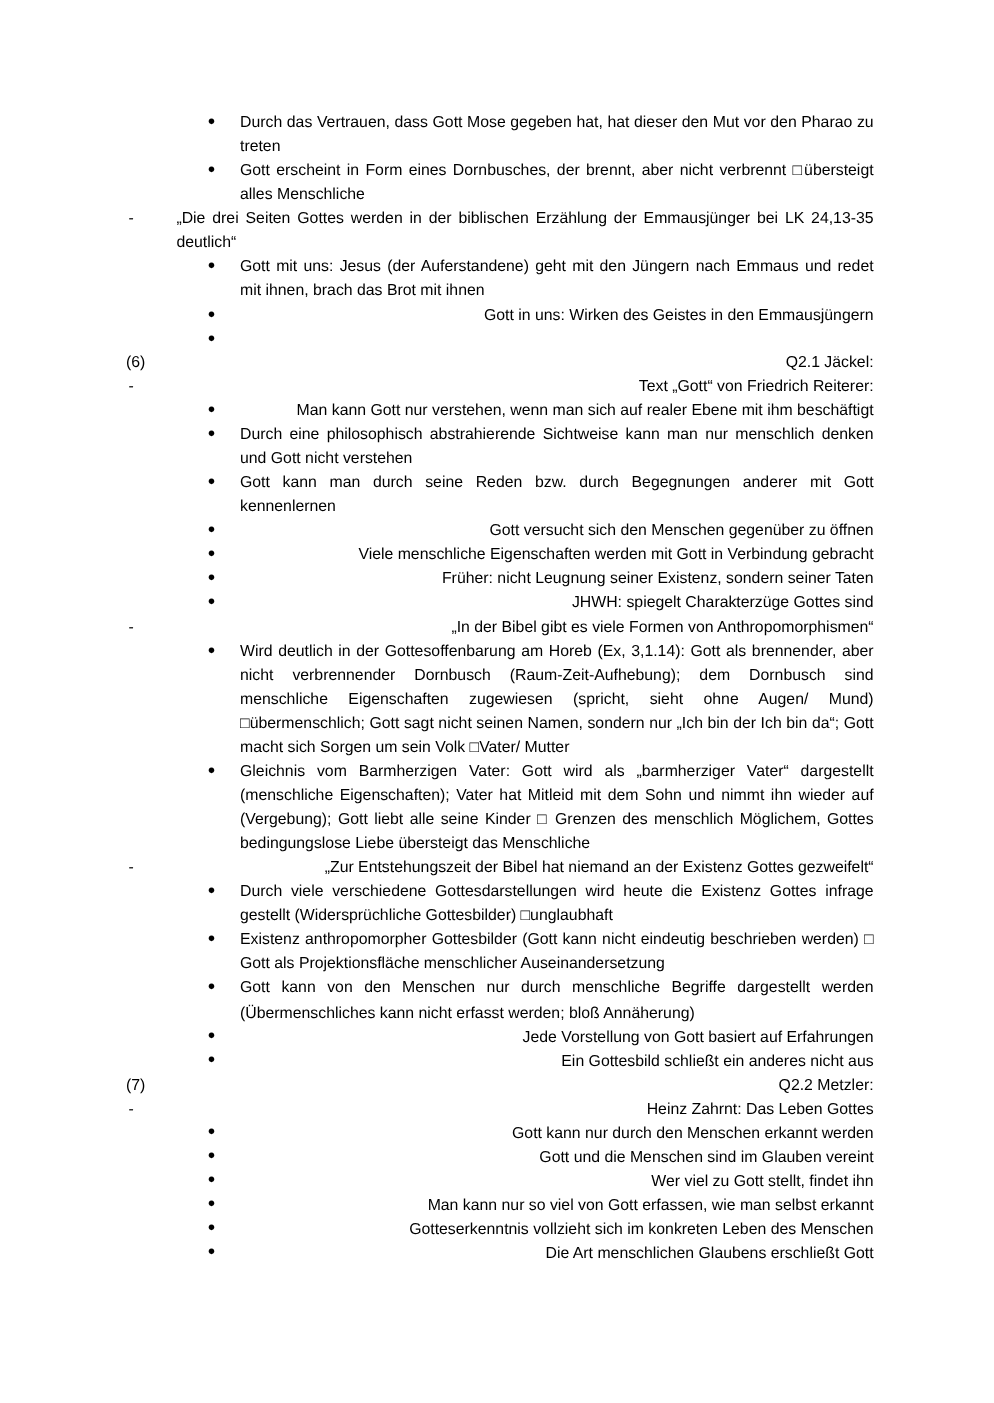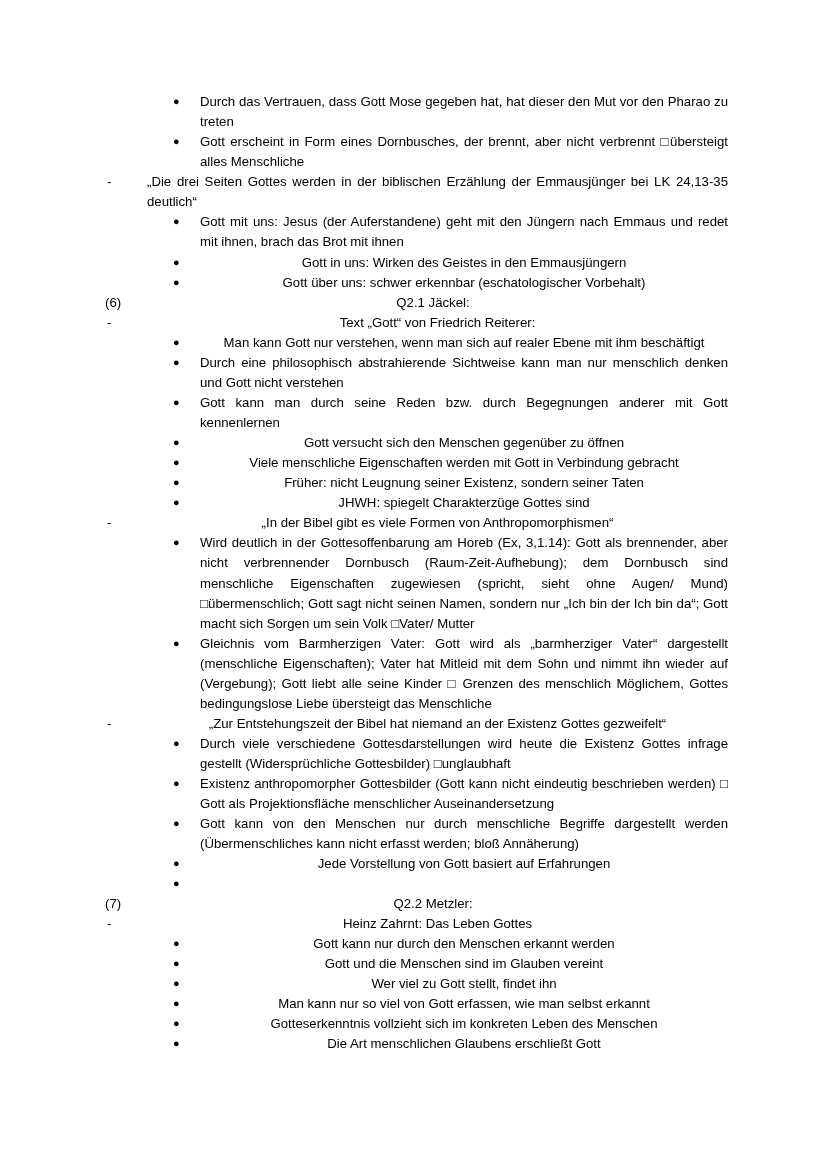--- a/index.html
+++ b/index.html
@@ -72,21 +72,21 @@
     margin: 0;
   }
   .lvl-num > .marker {
     flex: 0 0 auto;
     width: 33px;
     box-sizing: border-box;
   }
   .lvl-num > .txt {
     flex: 1 1 auto;
   }
-  .nojust > .txt { text-align: center; }
+  .nojust > .txt { text-align: right; }
 </style>
 </head>
 <body>
 
 <div class="page">
   <div class="doc" id="doc-body">
       <div class="lvl-bullet">
         <span class="marker">●</span>
         <span class="txt">Durch das Vertrauen, dass Gott Mose gegeben hat, hat dieser den Mut vor den Pharao zu treten</span>
       </div>
@@ -101,21 +101,20 @@
       <div class="lvl-bullet">
         <span class="marker">●</span>
         <span class="txt">Gott mit uns: Jesus (der Auferstandene) geht mit den Jüngern nach Emmaus und redet mit ihnen, brach das Brot mit ihnen</span>
       </div>
       <div class="lvl-bullet nojust">
         <span class="marker">●</span>
         <span class="txt">Gott in uns: Wirken des Geistes in den Emmausjüngern</span>
       </div>
       <div class="lvl-bullet nojust">
         <span class="marker">●</span>
-        <span class="txt">Gott über uns: schwer erkennbar (eschatologischer Vorbehalt)</span>
       </div>
       <div class="lvl-num nojust">
         <span class="marker">(6)</span>
         <span class="txt">Q2.1 Jäckel:</span>
       </div>
       <div class="lvl-dash nojust">
         <span class="marker">-</span>
         <span class="txt">Text „Gott“ von Friedrich Reiterer:</span>
       </div>
       <div class="lvl-bullet nojust">
@@ -173,20 +172,21 @@
       <div class="lvl-bullet">
         <span class="marker">●</span>
         <span class="txt">Gott kann von den Menschen nur durch menschliche Begriffe dargestellt werden (Übermenschliches kann nicht erfasst werden; bloß Annäherung)</span>
       </div>
       <div class="lvl-bullet nojust">
         <span class="marker">●</span>
         <span class="txt">Jede Vorstellung von Gott basiert auf Erfahrungen</span>
       </div>
       <div class="lvl-bullet nojust">
         <span class="marker">●</span>
+        <span class="txt">Ein Gottesbild schließt ein anderes nicht aus</span>
       </div>
       <div class="lvl-num nojust">
         <span class="marker">(7)</span>
         <span class="txt">Q2.2 Metzler:</span>
       </div>
       <div class="lvl-dash nojust">
         <span class="marker">-</span>
         <span class="txt">Heinz Zahrnt: Das Leben Gottes</span>
       </div>
       <div class="lvl-bullet nojust">

